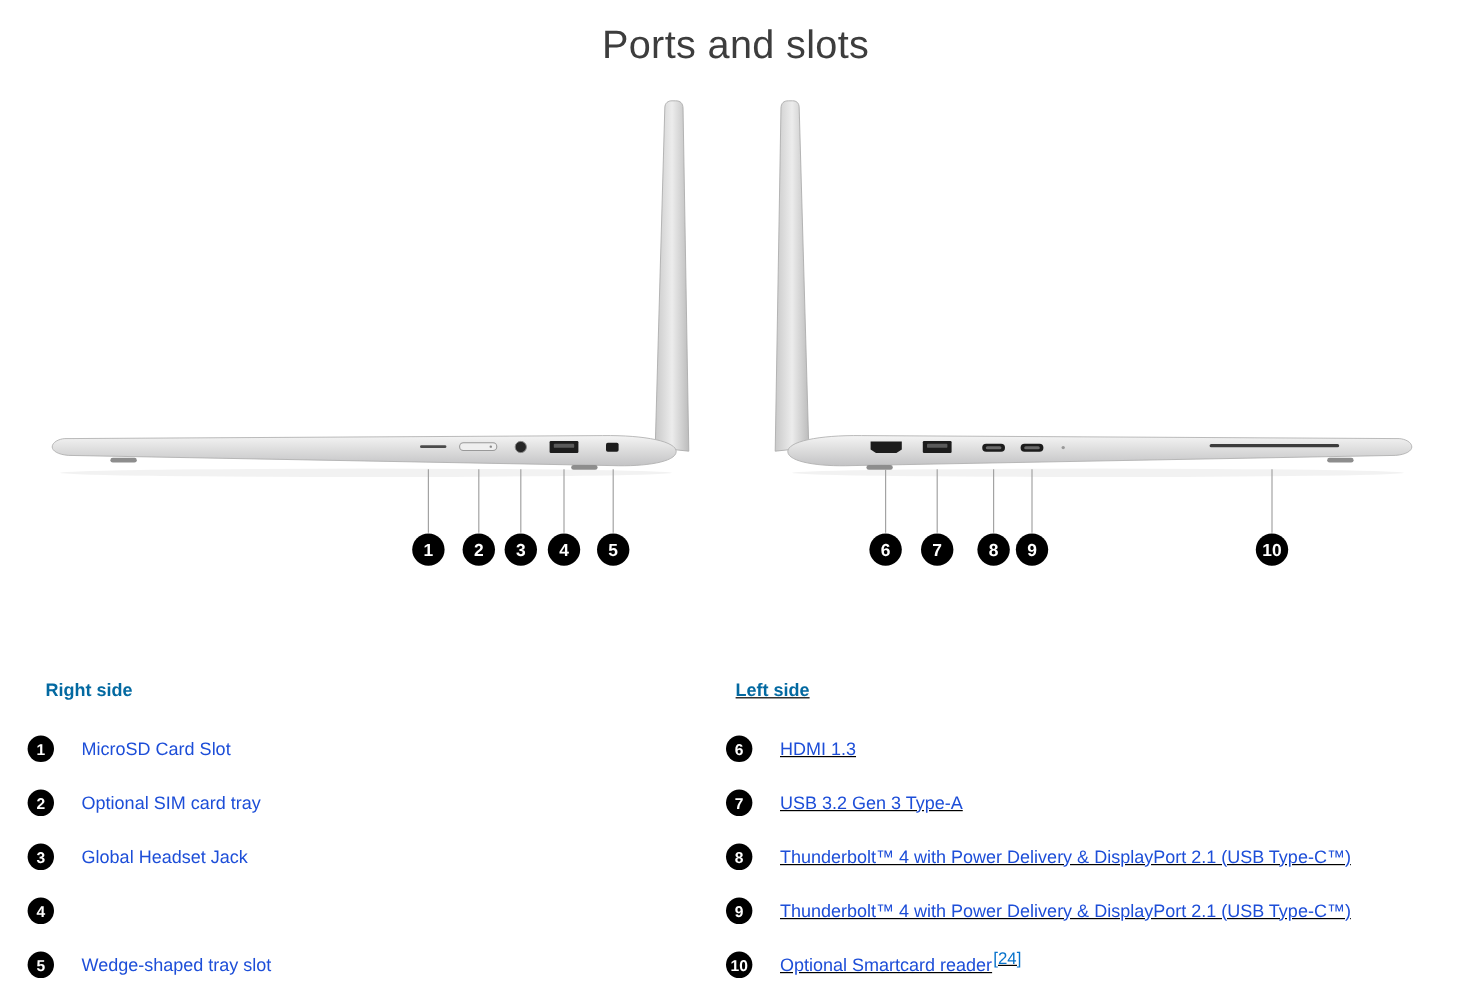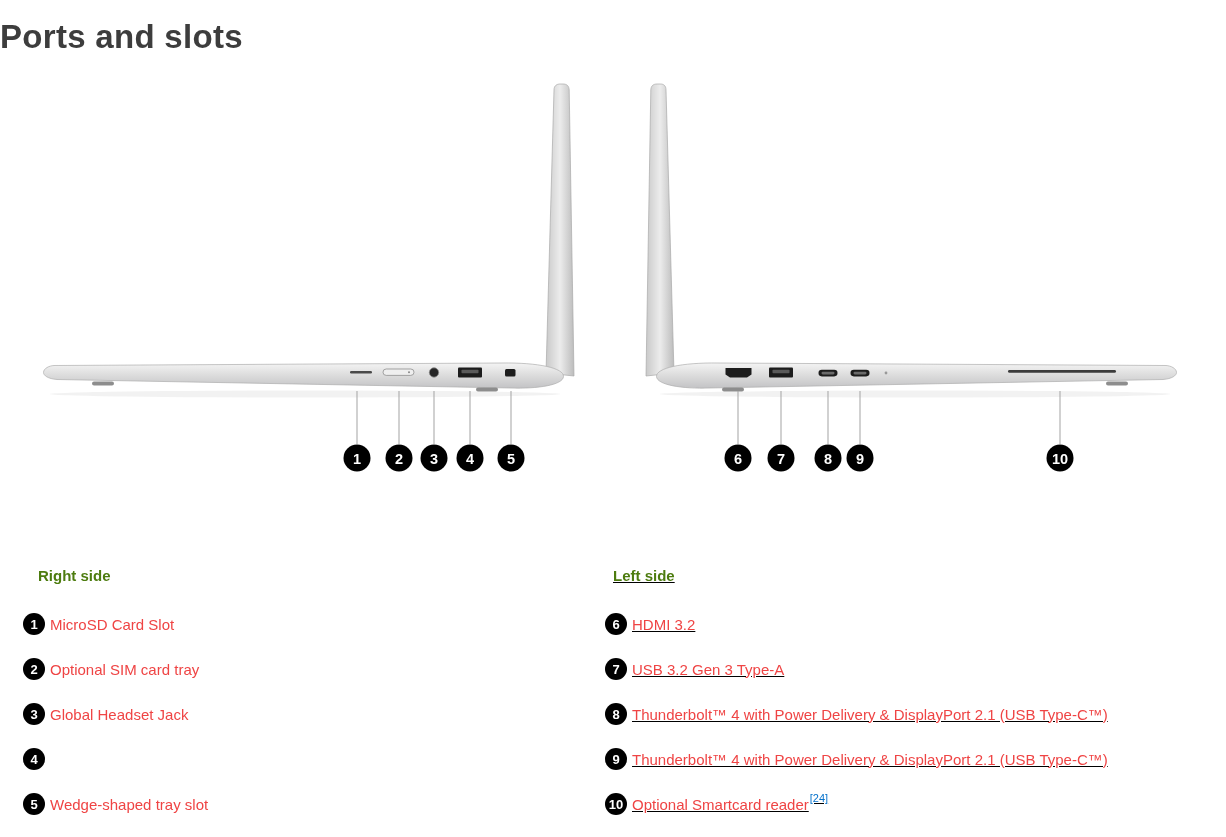--- a/index.html
+++ b/index.html
@@ -1,40 +1,40 @@
 <!DOCTYPE html>
 <html><head>
 <meta charset="utf-8">
 <style>
   * { margin:0; padding:0; box-sizing:border-box; }
   html,body { background:#ffffff; }
   body { font-family:"Liberation Sans", sans-serif; }
   .page { position:relative; width:1226px; height:837px; background:#ffffff; overflow:hidden; }
 
-  .title { position:absolute; top:18px; left:0; width:100%; 
-           font-size:33px; font-weight:700; color:#3d3d3d; letter-spacing:0.3px; }
+  .title { position:absolute; top:18px; left:0; width:100%; text-align:center;
+           font-size:33px; font-weight:400; color:#3d3d3d; letter-spacing:0.3px; }
 
   .diagram { position:absolute; top:78px; }
   .diagram-left  { left:40px; }
   .diagram-right { left:640px; }
 
   .legend-col { position:absolute; top:567px; }
   .legend-col-left  { left:23px;  width:560px; }
   .legend-col-right { left:605px; width:610px;text-decoration:underline; }
 
-  .legend-heading { font-size:15px; font-weight:700; color:#4d7c0f; line-height:18px; margin-bottom:28px; }
+  .legend-heading { font-size:15px; font-weight:700; color:#0369a1; line-height:18px; margin-bottom:28px; }
   .indent-l { margin-left:15px; }
   .indent-r { margin-left:8px; }
 
   .legend-row { display:flex; align-items:center; height:22px; margin-bottom:23px; }
   .badge { width:22px; height:22px; border-radius:50%; background:#000000; color:#ffffff;
            font-size:13px; font-weight:700; display:flex; align-items:center; justify-content:center;
            flex:0 0 22px; line-height:1; }
-  .legend-label { margin-left:5px; font-size:15px; color:#ef4444; white-space:nowrap; }
-  .footnote { font-size:11px; color:#0672cb; position:relative; top:-6px; margin-left:1px;
+  .legend-label { margin-left:23px; font-size:15px; color:#1d4ed8; white-space:nowrap; }
+  .footnote { font-size:14px; color:#0672cb; position:relative; top:-6px; margin-left:1px;
               text-decoration:none; cursor:pointer; }
 
   .callout-num { fill:#ffffff; font-size:14.5px; font-weight:700; text-anchor:middle;
                  font-family:"Liberation Sans", sans-serif; }
   .callout-line { stroke:#a3a3a3; stroke-width:1; }
 </style>
 </head>
 <body>
 
 <div class="page">
@@ -181,21 +181,21 @@
       <span class="badge">5</span>
       <span class="legend-label">Wedge-shaped tray slot</span>
     </div>
   </div>
 
   <div class="legend-col legend-col-right">
     <div class="legend-heading indent-r">Left side</div>
 
     <div class="legend-row">
       <span class="badge">6</span>
-      <span class="legend-label">HDMI 3.2</span>
+      <span class="legend-label">HDMI 1.3</span>
     </div>
     <div class="legend-row">
       <span class="badge">7</span>
       <span class="legend-label">USB 3.2 Gen 3 Type-A</span>
     </div>
     <div class="legend-row">
       <span class="badge">8</span>
       <span class="legend-label">Thunderbolt™ 4 with Power Delivery &amp; DisplayPort 2.1 (USB Type-C™)</span>
     </div>
     <div class="legend-row">

